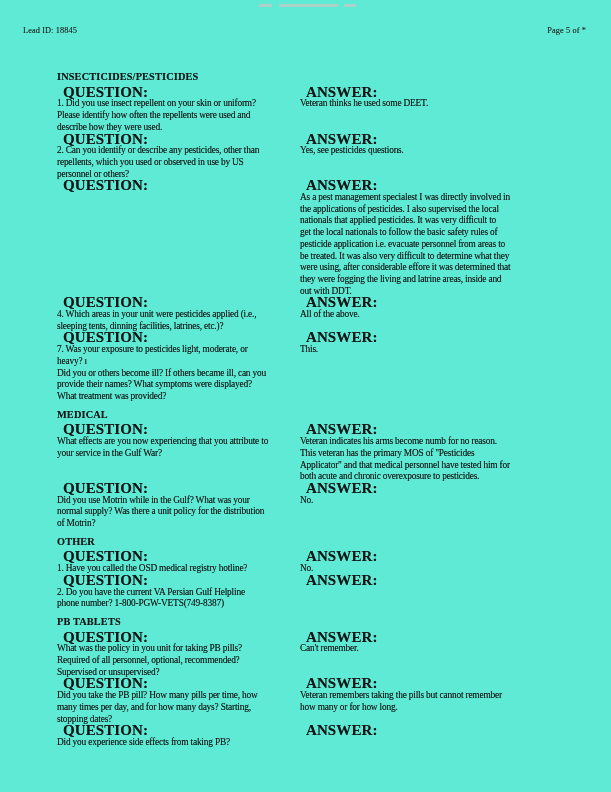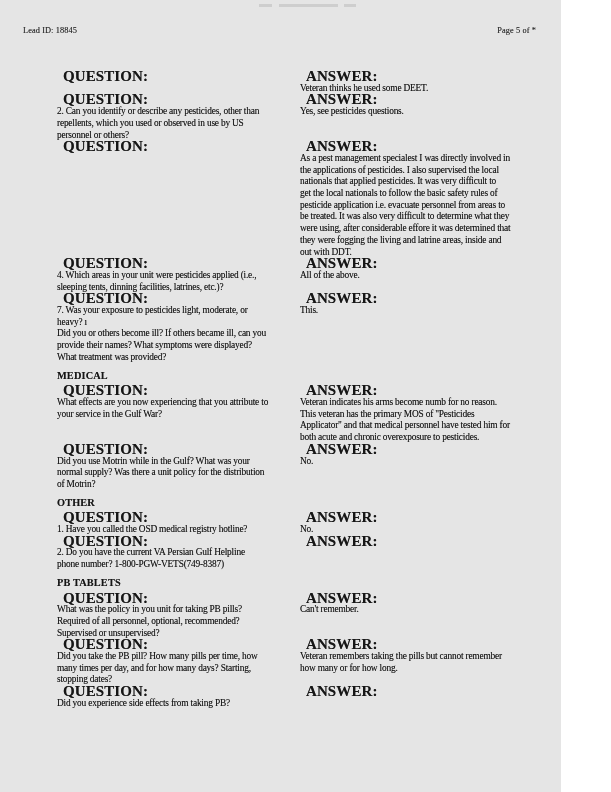--- a/index.html
+++ b/index.html
@@ -1,17 +1,17 @@
 <!DOCTYPE html>
 <html><head>
 <meta charset="utf-8">
 <style>
   html,body { margin:0; padding:0; background:#ffffff; }
   .page {
-    width:561px; height:792px; background:#e5e5e5; position:relative;
+    width:611px; height:792px; background:#5eead4; position:relative;
     font-family:"Liberation Serif", serif; color:#161616; overflow:hidden;
     text-shadow: 0 0 .4px rgba(0,0,0,.45);
   }
   .page-header {
     position:absolute; top:26px; left:23px; right:25px;
     display:flex; justify-content:space-between;
     font-size:8.3px; color:#2b2b2b; letter-spacing:.1px;
   }
   .artifact { position:absolute; top:4px; height:2.5px; background:#c6c6c6; opacity:.75; }
   .artifact.a1 { left:259px; width:13px; }
@@ -44,24 +44,28 @@
   <div class="artifact a3"></div>
 
   <div class="page-header">
     <span>Lead ID: 18845</span>
     <span>Page 5 of *</span>
   </div>
 
   <div class="content">
 
     <div class="section first">
-
-      <div class="qa-row">
-        <div class="qa-col">
-          <div class="col-label">QUESTION:</div>
+      <div class="section-title">INSECTICIDES/PESTICIDES</div>
+
+      <div class="qa-row">
+        <div class="qa-col">
+          <div class="col-label">QUESTION:</div>
+          <div class="col-body">1.  Did you use insect repellent on your skin or uniform?
+Please identify how often the repellents were used and
+describe how they were used.</div>
         </div>
         <div class="qa-col">
           <div class="col-label">ANSWER:</div>
           <div class="col-body">Veteran thinks he used some DEET.</div>
         </div>
       </div>
 
       <div class="qa-row">
         <div class="qa-col">
           <div class="col-label">QUESTION:</div>

